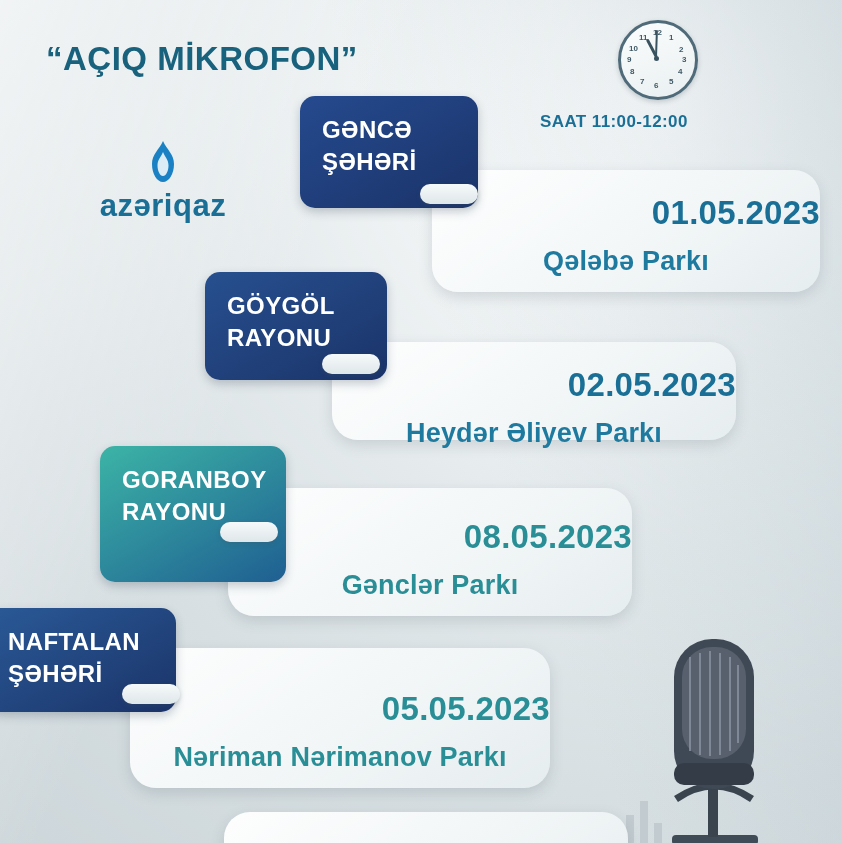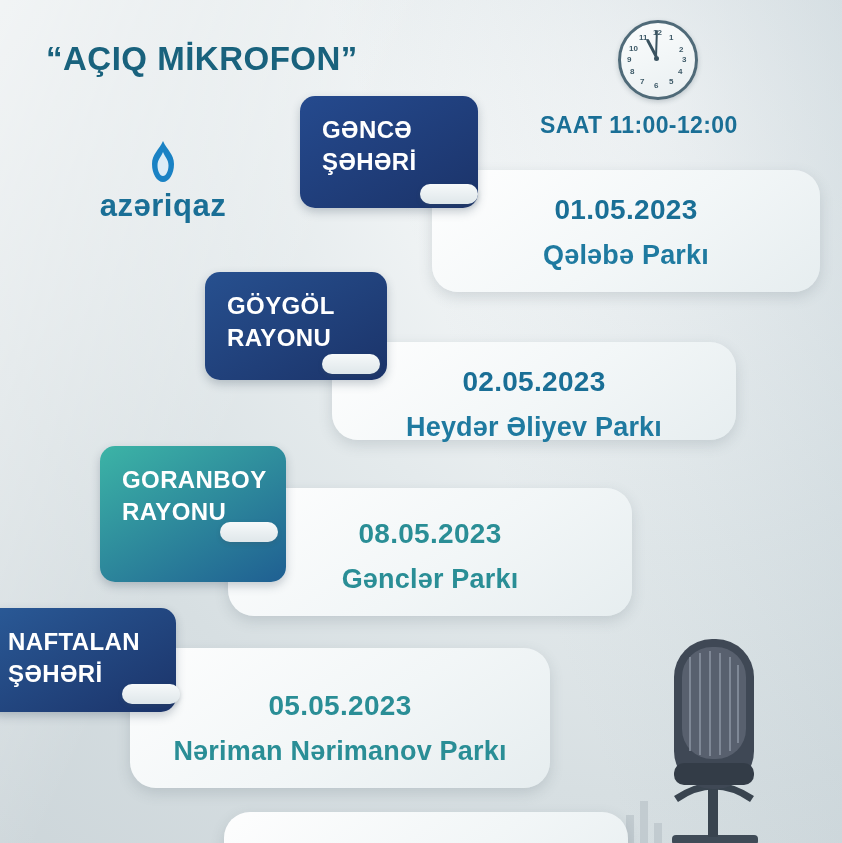--- a/index.html
+++ b/index.html
@@ -115,21 +115,21 @@
     width: 5px; height: 5px;
     background: #39525f;
     border-radius: 50%;
     left: 32.5px; top: 32.5px;
   }
 
   .saat {
     position: absolute;
     left: 540px;
     top: 112px;
-    font-size: 23px;
+    font-size: 17px;
     font-weight: bold;
     color: #1a6f96;
     letter-spacing: 0.4px;
     white-space: nowrap;
   }
 
   
   .mic {
     position: absolute;
     right: 42px;
@@ -168,24 +168,25 @@
   .card {
     position: absolute;
     border-radius: 26px;
     background: linear-gradient(145deg, rgba(255,255,255,0.96) 0%, rgba(243,247,248,0.95) 55%, rgba(231,238,240,0.93) 100%);
     box-shadow: 0 5px 14px rgba(70,90,100,0.18);
     z-index: 2;
     text-align: center;
     box-sizing: border-box;
   }
   .card .date {
-    font-size: 28px;
+    font-size: 33px;
     font-weight: bold;
     color: #1a6f96;
     letter-spacing: 0.3px;
+    text-align: right;
   }
   .card .place {
     font-size: 27px;
     font-weight: bold;
     color: #1f7aa0;
     margin-top: 14px;
     letter-spacing: 0.2px;
   }
   .card.teal .date, .card.teal .place { color: #2a8e96; }
 </style>

